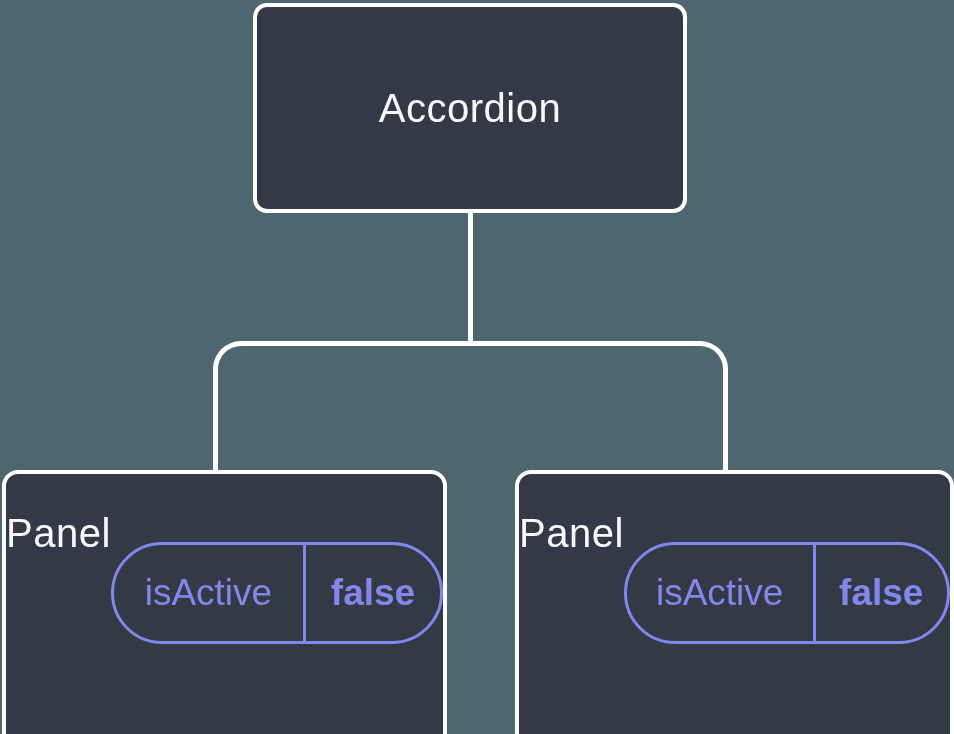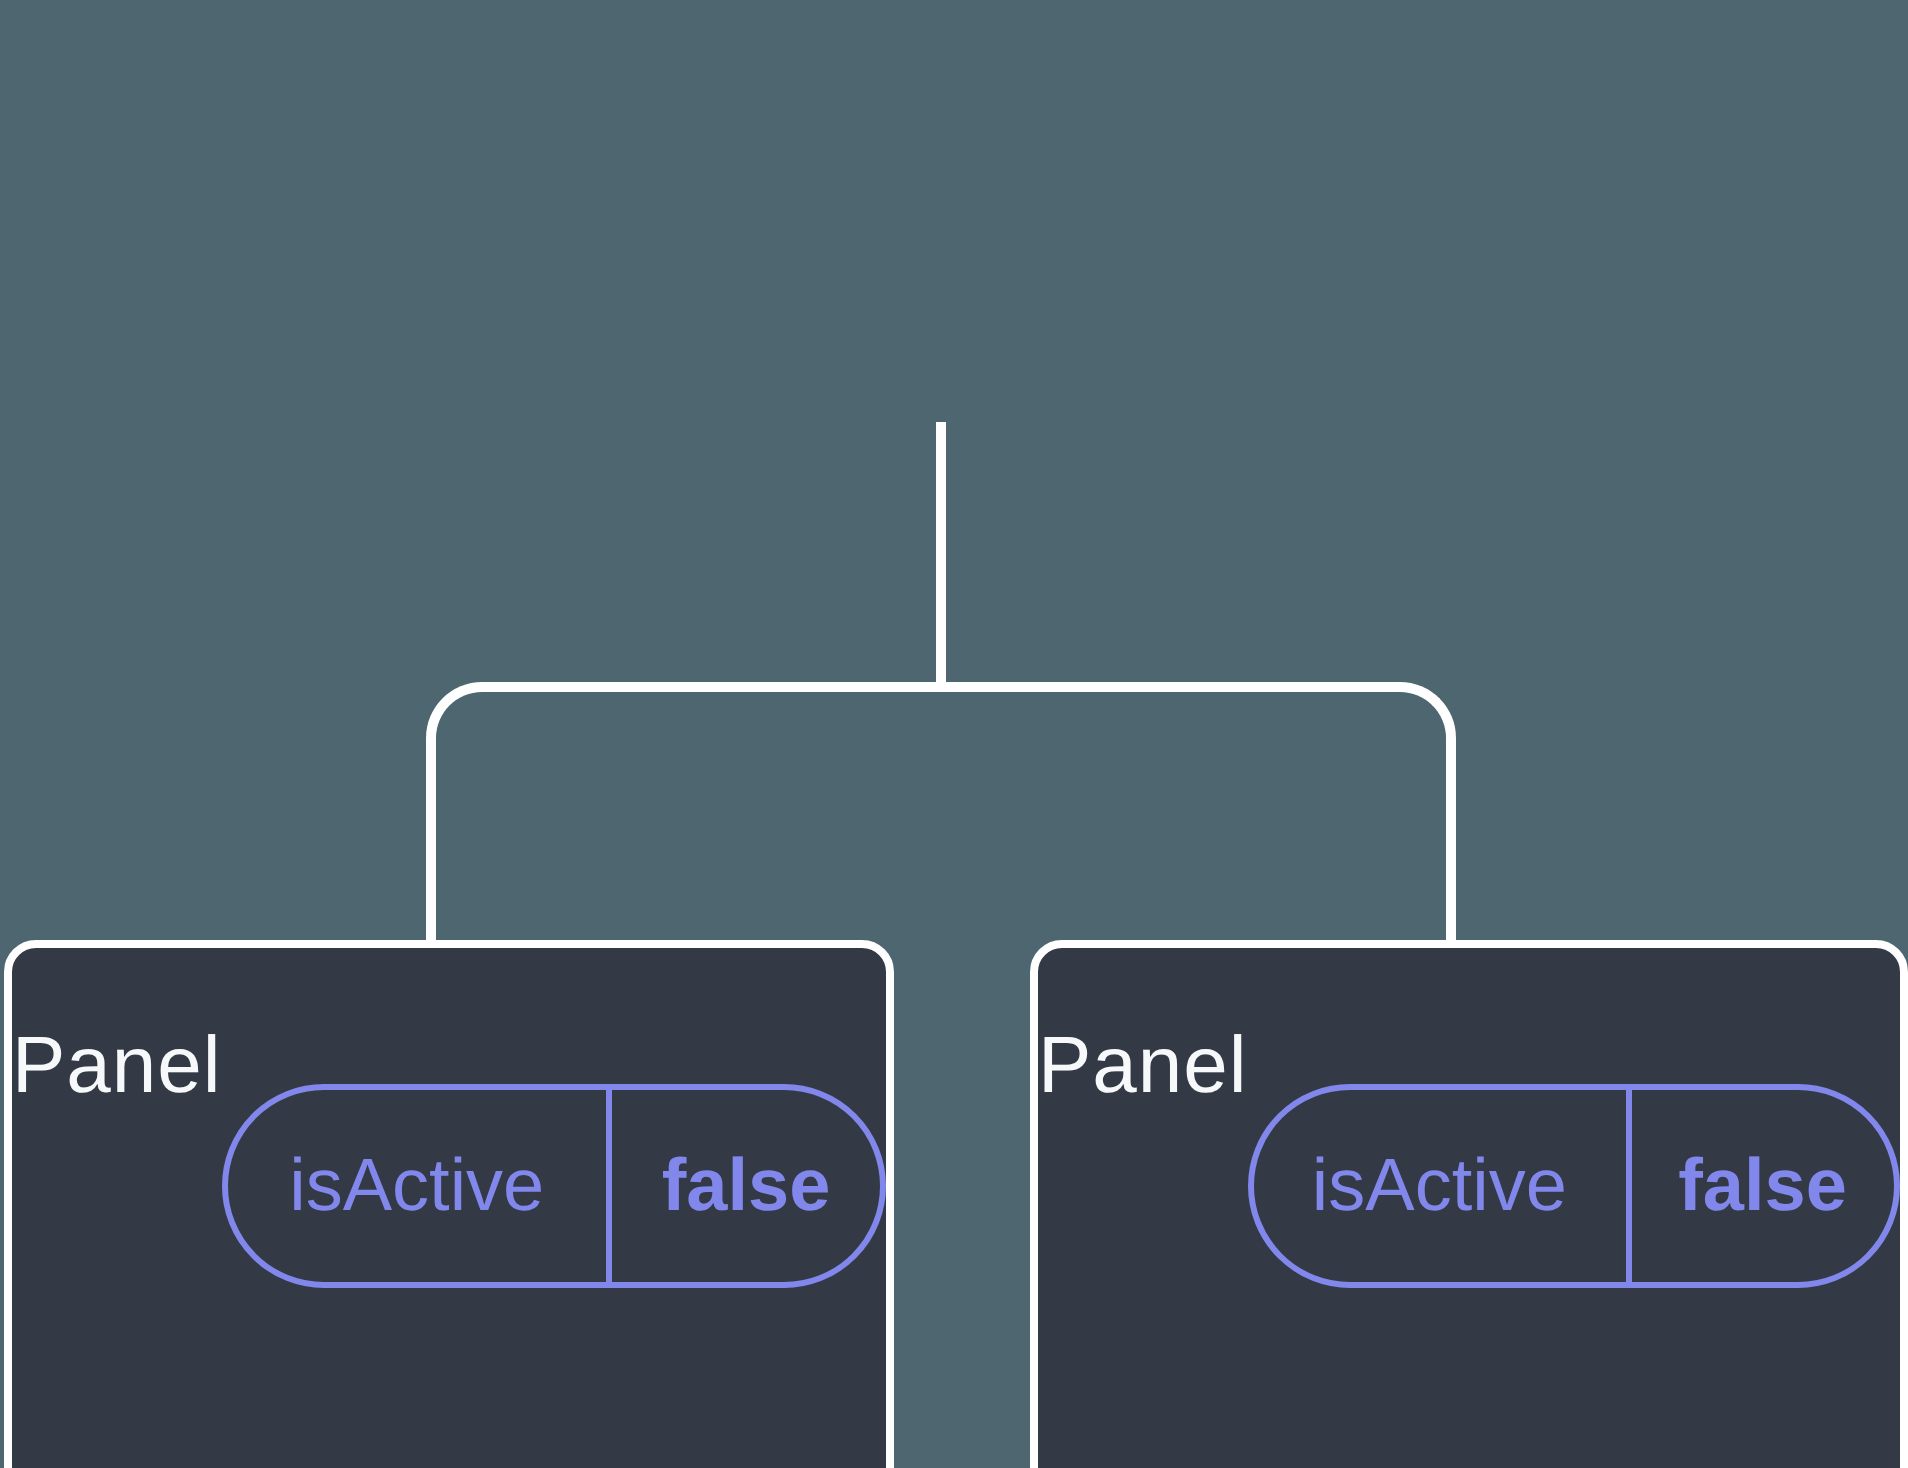--- a/index.html
+++ b/index.html
@@ -106,20 +106,23 @@
     align-items: center;
     justify-content: center;
     font-weight: bold;
   }
 </style>
 </head>
 <body>
 
 <div class="canvas">
 
+  <div class="node root-node">
+    <span class="node-label">Accordion</span>
+  </div>
 
   <div class="connector-stem"></div>
   <div class="connector-bracket"></div>
 
   <div class="node panel-node panel-left">
     <div class="node-label">Panel</div>
     <div class="state-pill">
       <span class="state-key">isActive</span>
       <span class="state-value">false</span>
     </div>

